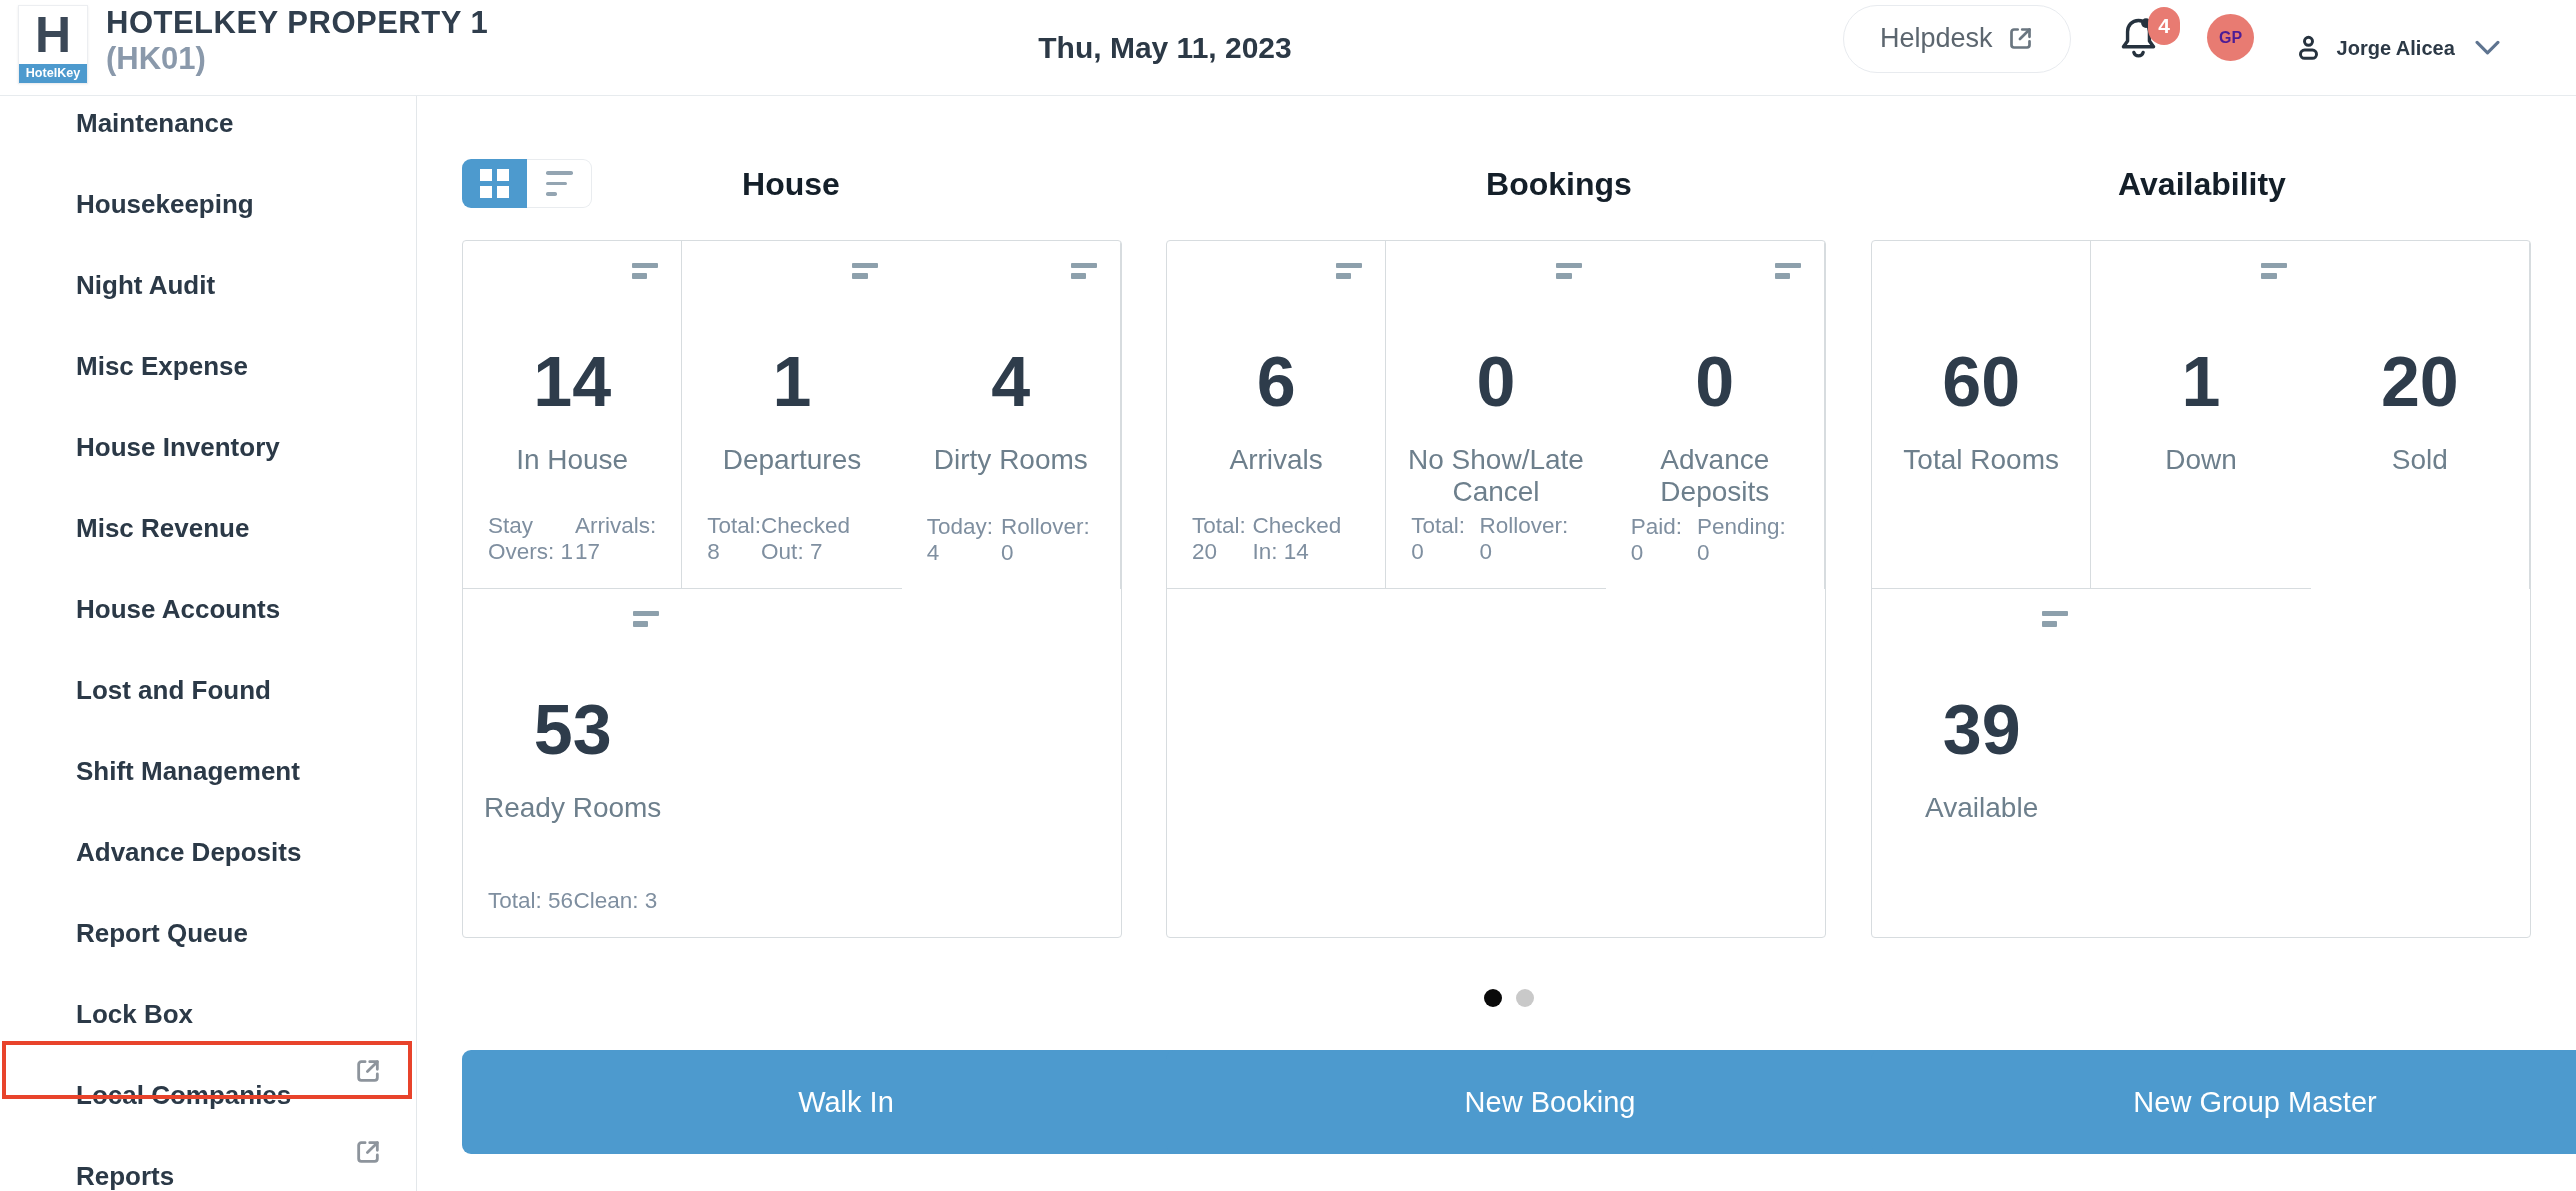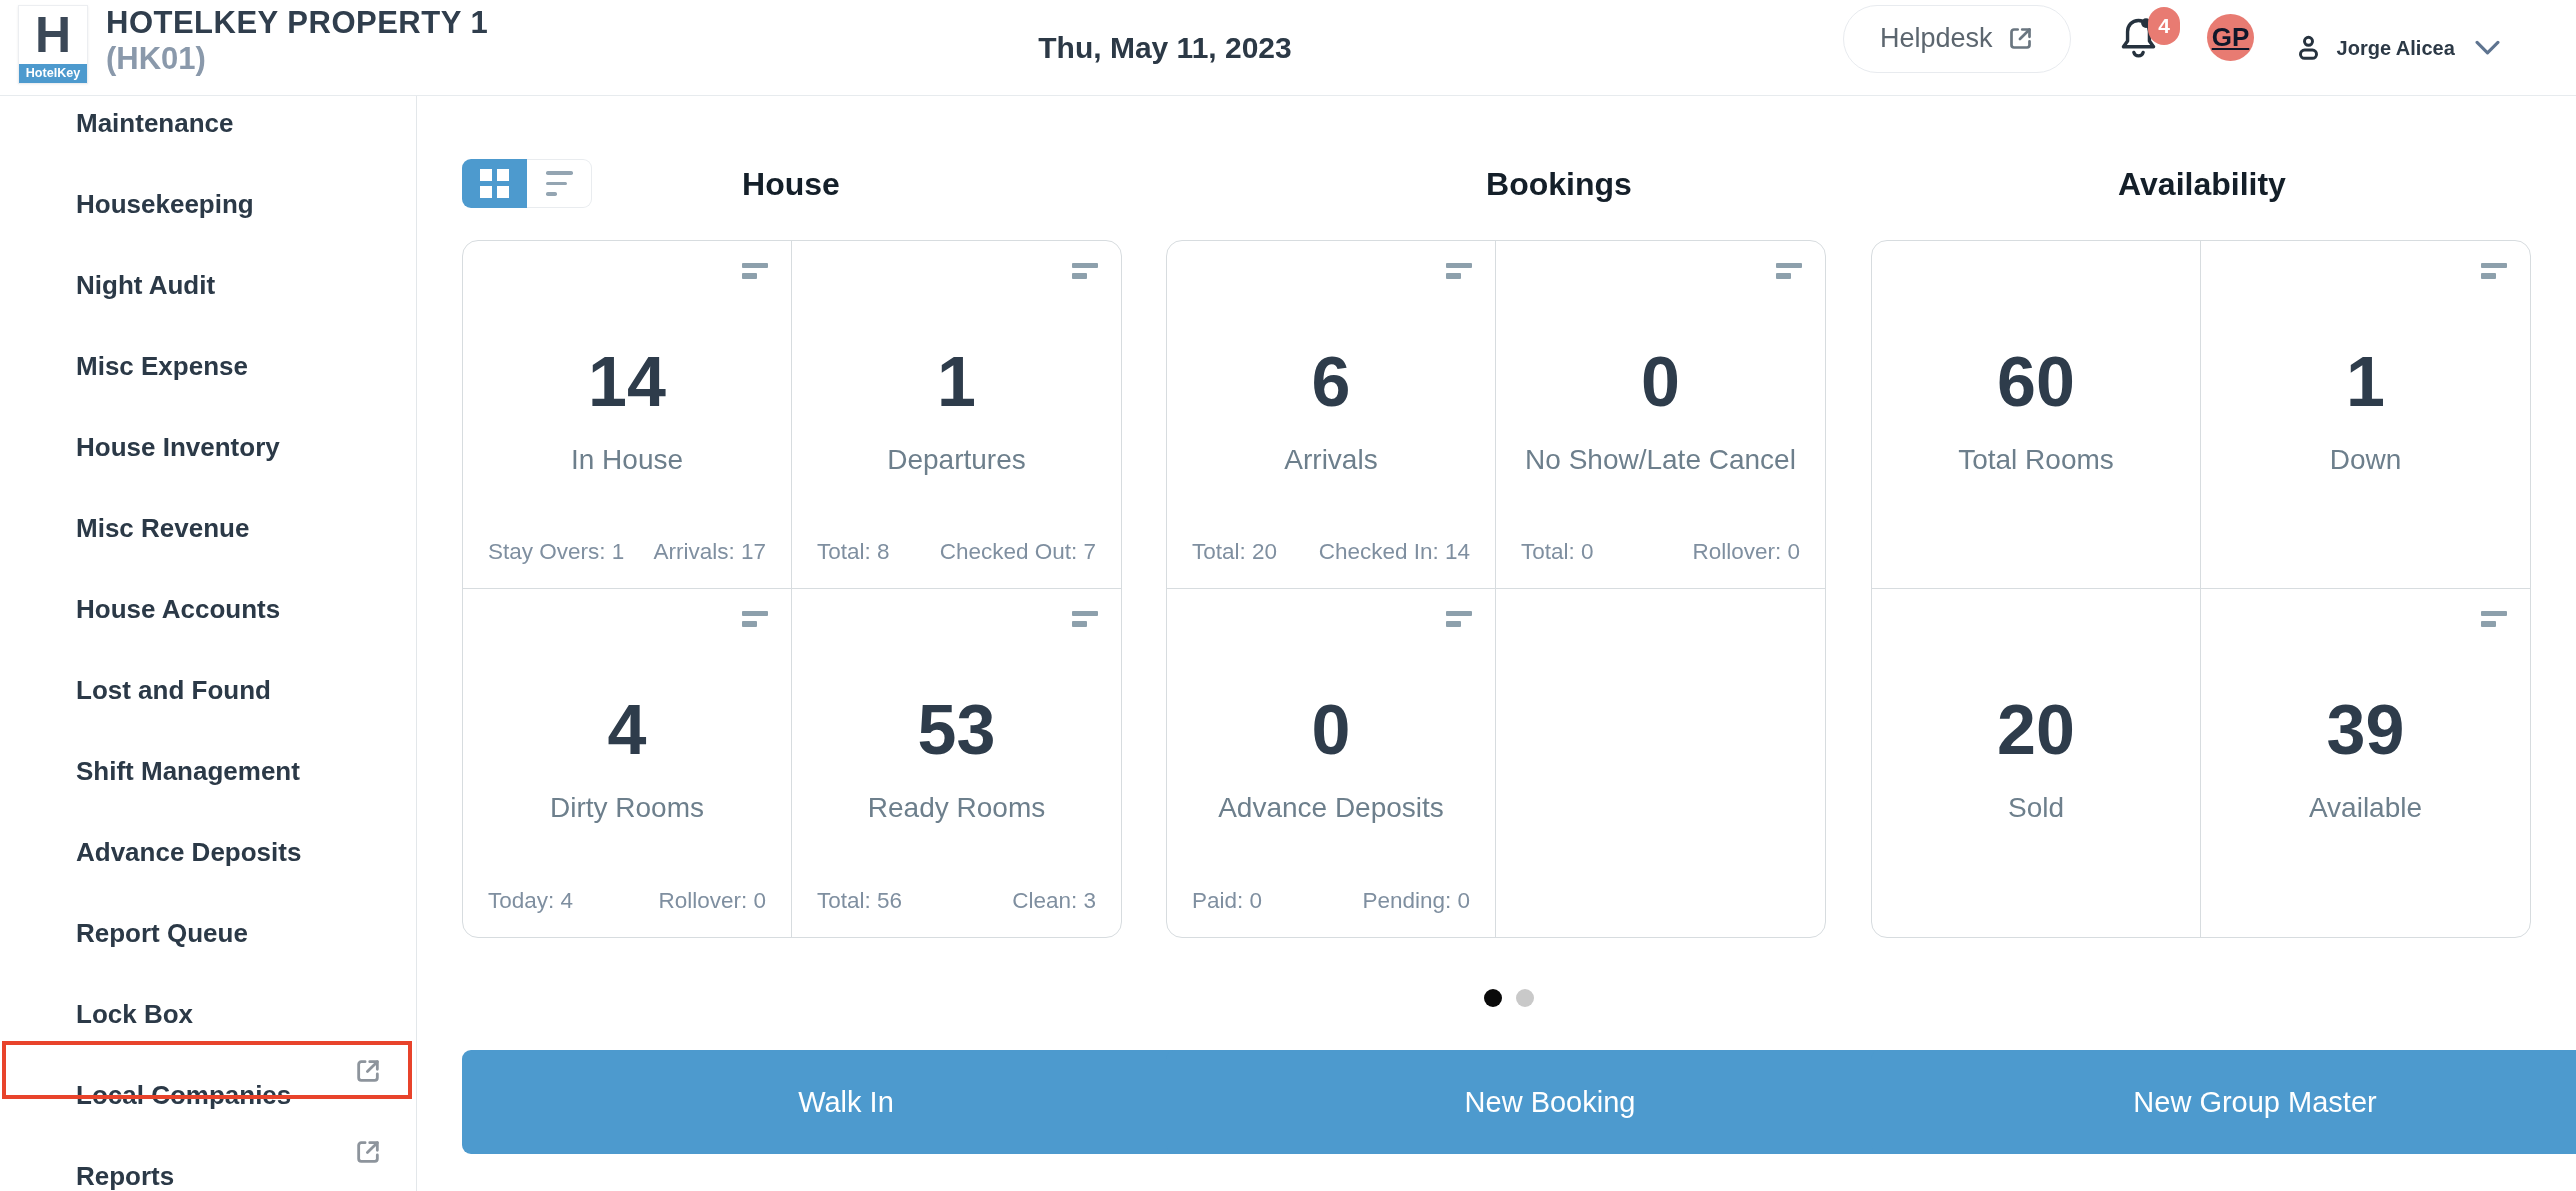--- a/index.html
+++ b/index.html
@@ -13,21 +13,21 @@
   .logo-band { height:22.5px; background:#4d9ace; color:#fff; font-size:12.6px; font-weight:700; display:flex; align-items:center; justify-content:center; }
   .prop { position:absolute; left:106px; top:6.3px; }
   .prop-name { font-size:31px; font-weight:700; color:#303e4d; letter-spacing:0.5px; line-height:34px; }
   .prop-code { font-size:31px; font-weight:700; color:#8a99ab; line-height:34px; margin-top:1.8px; }
   .date { position:absolute; left:1165px; top:48px; transform:translate(-50%,-50%); font-size:30px; font-weight:700; color:#2c3946; }
   .helpdesk { position:absolute; left:1843px; top:4.5px; height:68px; padding:0 36px; background:#fff; border:1.8px solid #e8ebef; border-radius:36px; display:flex; align-items:center; gap:14.4px; font-size:27px; color:#5c666f; cursor:pointer; }
   .helpdesk svg { width:27px; height:27px; color:#6a7680; }
   .bell-wrap { position:absolute; left:2117px; top:14.4px; width:54px; height:58px; cursor:pointer; }
   .bell-wrap svg { width:43px; height:47px; }
   .badge { position:absolute; left:31px; top:-7.2px; min-width:32px; height:38px; padding:0 5.4px; border-radius:19px; background:#e87b72; color:#fff; font-size:21px; font-weight:700; display:flex; align-items:center; justify-content:center; }
-  .avatar { position:absolute; left:2207px; top:14.4px; width:47px; height:47px; border-radius:50%; background:#e87b72; color:#0f172a; font-size:26px; font-weight:700; display:flex; align-items:center; justify-content:center; cursor:pointer;text-decoration:underline; }
+  .avatar { position:absolute; left:2207px; top:14.4px; width:47px; height:47px; border-radius:50%; background:#e87b72; color:#4c1d95; font-size:16px; font-weight:700; display:flex; align-items:center; justify-content:center; cursor:pointer; }
   .user { position:absolute; left:2293px; top:0; height:96px; display:flex; align-items:center; gap:12.6px; cursor:pointer; }
   .user svg.person { width:31px; height:32px; }
   .user-name { font-size:20px; font-weight:700; color:#2c3946; }
   .user svg.chev { width:25px; height:15.3px; margin-left:7.2px; }
 
   
   .sidebar { position:absolute; left:0; top:96px; width:417px; height:1095px; background:#fff; border-right:1.8px solid #e3e7ea; overflow:hidden; }
   .sidebar ul { list-style:none; margin-top:-38px; }
   .sidebar li { position:relative; height:81px; display:flex; align-items:flex-end; padding-left:76px; font-size:26px; font-weight:700; color:#2b3947; cursor:pointer; }
   .sidebar li .ext { position:absolute; right:34px; top:50%; transform:translateY(-50%); width:28px; height:28px; color:#8d949c; }
@@ -42,21 +42,21 @@
   .grid-ic { display:grid; grid-template-columns:11.7px 11.7px; grid-template-rows:11.7px 11.7px; gap:5.4px; }
   .grid-ic span { background:#fff; }
   .vt-list { background:#fff; border:1.8px solid #e9ecef; border-left:none; border-radius:0 9px 9px 0; }
   .list-ic { display:flex; flex-direction:column; gap:7.2px; width:27px; }
   .list-ic span { height:3.6px; background:#94a5b2; border-radius:1.8px; }
   .list-ic span:nth-child(1){ width:27px; } .list-ic span:nth-child(2){ width:21px; } .list-ic span:nth-child(3){ width:11.7px; }
 
   .section-title { position:absolute; top:70px; transform:translateX(-50%); font-size:32px; font-weight:700; color:#141f29; }
   #title-house { left:374px; } #title-bookings { left:1142px; } #title-availability { left:1785px; }
 
-  .cards { position:absolute; top:144px; width:660px; height:698px; border:1.8px solid #d7dcdf; border-radius:16px; display:grid; grid-template-columns:1fr 1fr; grid-template-rows:1fr 1fr; overflow:hidden; background:#fff; }
+  .cards { position:absolute; top:144px; width:660px; height:698px; border:1.8px solid #d7dcdf; border-radius:4px; display:grid; grid-template-columns:1fr 1fr 1fr; grid-template-rows:1fr 1fr; overflow:hidden; background:#fff; }
   #cards-house { left:45px; } #cards-bookings { left:749px; } #cards-availability { left:1454px; }
   .cell { position:relative; cursor:pointer; }
   .cell:nth-child(1){ border-right:1.8px solid #d7dcdf; border-bottom:1.8px solid #d7dcdf; }
   .cell:nth-child(2){ border-bottom:1.8px solid #d7dcdf; }
   .cell:nth-child(3){ border-right:1.8px solid #d7dcdf; }
   .menu-ic { position:absolute; top:21.6px; right:23.4px; display:flex; flex-direction:column; align-items:flex-start; gap:5.4px; cursor:pointer; }
   .menu-ic span { height:5.4px; background:#8da0ac; border-radius:0.9px; }
   .menu-ic span:nth-child(1){ width:26px; } .menu-ic span:nth-child(2){ width:15.3px; }
   .num { position:absolute; top:101px; left:0; width:100%; text-align:center; font-size:70px; font-weight:700; color:#2e3c4b; }
   .lbl { position:absolute; top:203px; left:0; width:100%; text-align:center; font-size:28px; color:#6d7f8c; }

